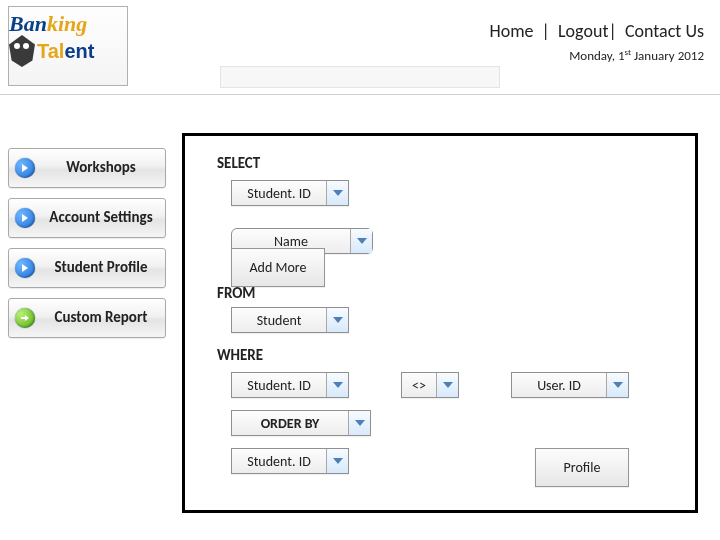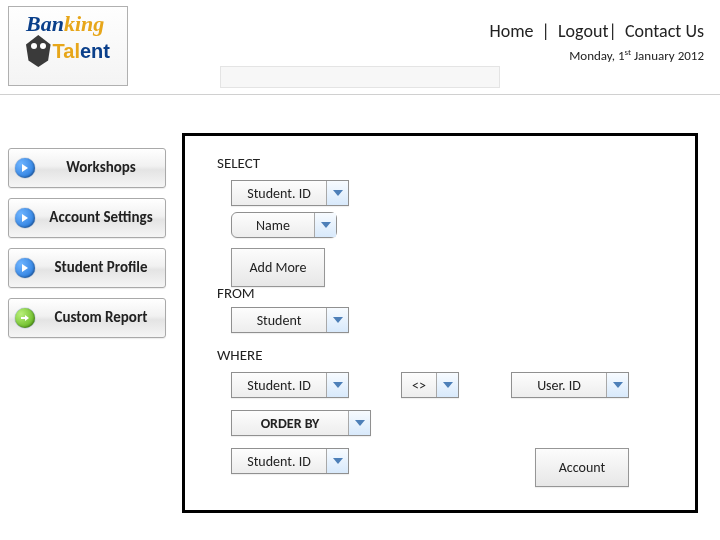--- a/index.html
+++ b/index.html
@@ -17,21 +17,21 @@
     border-bottom: 1px solid #d0d0d0;
   }
   .logo {
     position: absolute;
     left: 8px;
     top: 6px;
     width: 120px;
     height: 80px;
     border: 1px solid #b0b0b0;
     background: linear-gradient(#fefefe, #f4f4f4);
-    padding: 4px 17px;
+    padding: 4px 0;
   }
   .logo .ban {
     font-family: "Times New Roman", serif;
     font-style: italic;
     font-weight: bold;
     font-size: 22px;
     color: #0a3f8a;
   }
   .logo .king {
     font-family: "Times New Roman", serif;
@@ -151,21 +151,21 @@
     left: 182px;
     top: 133px;
     width: 516px;
     height: 380px;
     border: 3px solid #000;
     background: #fff;
   }
   .kw {
     position: absolute;
     font-size: 15px;
-    font-weight: normal;
+    font-weight: bold;
     color: #222;
   }
   .select-box {
     position: absolute;
     height: 26px;
     border: 1px solid #909090;
     background: linear-gradient(#fdfdfd, #ededed);
     display: flex;
     align-items: center;
     font-size: 14px;
@@ -271,21 +271,21 @@
 
   <div class="select-box" style="left:46px; top:44px; width:118px;">
     <span class="val">Student. ID</span>
     <span class="dd">
         <svg viewBox="0 0 12 12">
           <path d="M1 3 L6 9 L11 3 Z" fill="#4d7fb8"></path>
         </svg>
       </span>
   </div>
 
-  <div class="select-box" style="left:46px; top:76px; width:106px;border-radius:6px;">
+  <div class="select-box" style="left:46px; top:92px; width:142px;border-radius:6px;">
     <span class="val">Name</span>
     <span class="dd">
         <svg viewBox="0 0 12 12">
           <path d="M1 3 L6 9 L11 3 Z" fill="#4d7fb8"></path>
         </svg>
       </span>
   </div>
 
   <div class="plain-btn" style="left:46px; top:112px; width:94px;">
     <span>Add More</span>
@@ -343,16 +343,16 @@
   <div class="select-box" style="left:46px; top:312px; width:118px;">
     <span class="val">Student. ID</span>
     <span class="dd">
         <svg viewBox="0 0 12 12">
           <path d="M1 3 L6 9 L11 3 Z" fill="#4d7fb8"></path>
         </svg>
       </span>
   </div>
 
   <div class="plain-btn" style="left:350px; top:312px; width:94px;">
-    <span>Account</span>
+    <span>Profile</span>
   </div>
 
 </div>
 
 </body></html>

